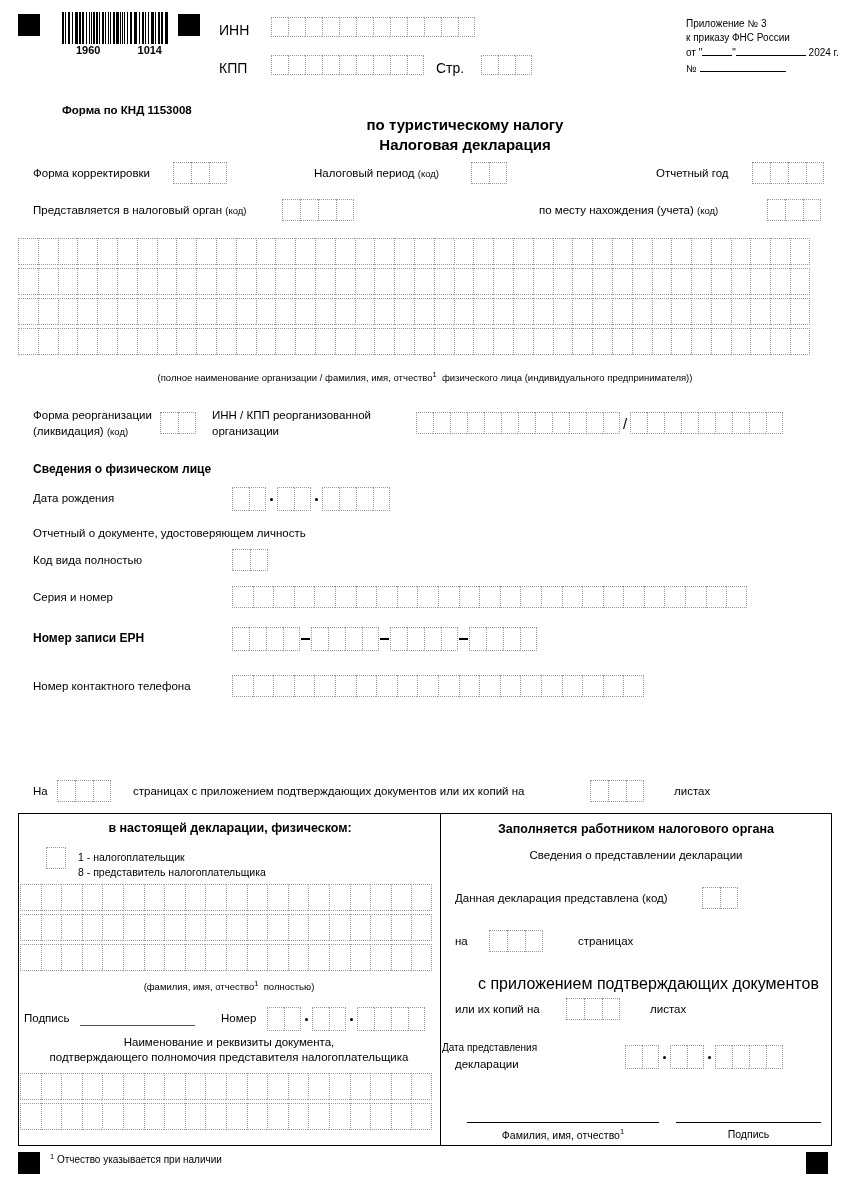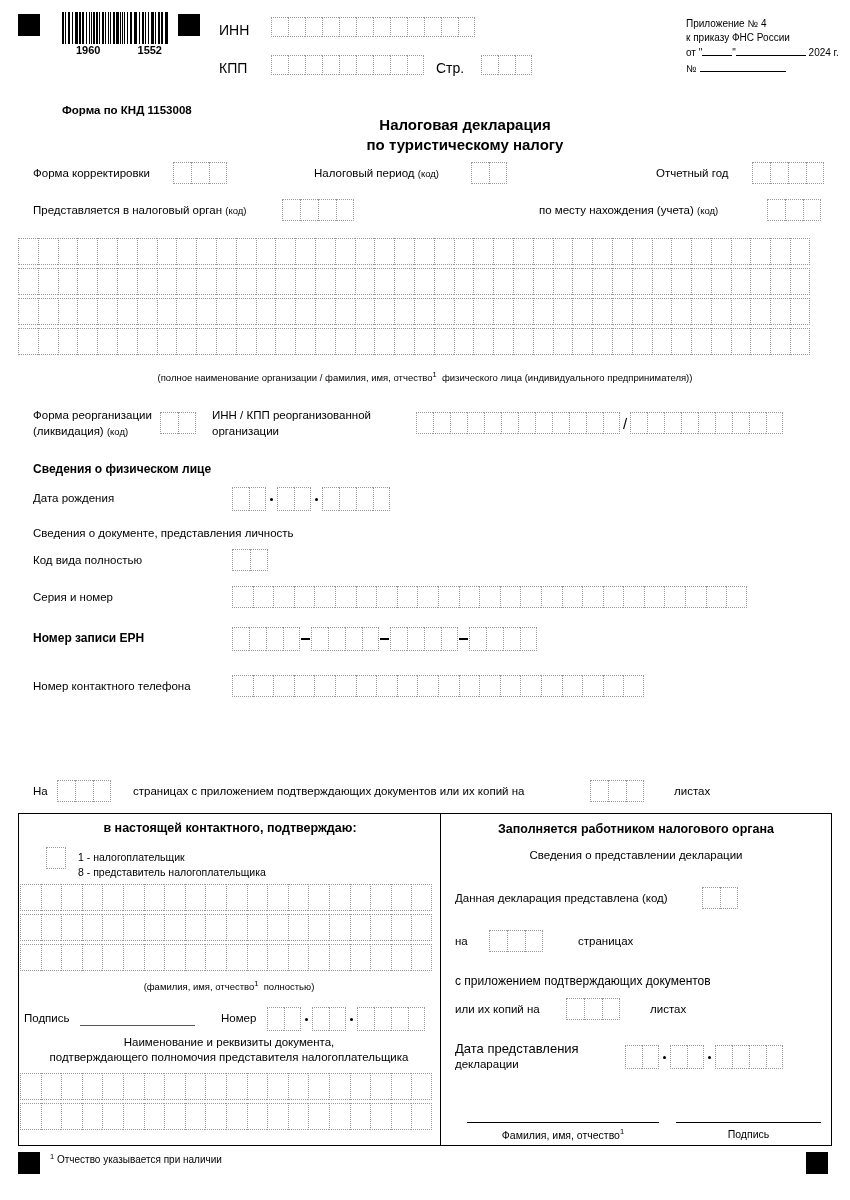--- a/index.html
+++ b/index.html
@@ -149,21 +149,21 @@
       <i style="width: 1px; margin-right: 2px;"></i>
       <i style="width: 1px; margin-right: 2px;"></i>
       <i style="width: 3px; margin-right: 1px;"></i>
       <i style="width: 1px; margin-right: 2px;"></i>
       <i style="width: 2px; margin-right: 1px;"></i>
       <i style="width: 2px; margin-right: 2px;"></i>
       <i style="width: 3px; margin-right: 1px;"></i>
     </div>
   <div class="barcode-nums">
     <span>1960</span>
-    <span>1552</span>
+    <span>1014</span>
   </div>
 </div>
 
 <div class="abs txt" style="left:219px; top:22px; font-size:14px;">ИНН</div>
 <div class="cells" id="inn-cells" style="left:271px; top:17px;">
     <div class="cell" style="width: 17px; height: 20px;"></div>
     <div class="cell" style="width: 17px; height: 20px;"></div>
     <div class="cell" style="width: 17px; height: 20px;"></div>
     <div class="cell" style="width: 17px; height: 20px;"></div>
     <div class="cell" style="width: 17px; height: 20px;"></div>
@@ -189,34 +189,34 @@
     <div class="cell" style="width: 17px; height: 20px;"></div>
   </div>
 
 <div class="abs txt" style="left:436px; top:60px; font-size:14px;">Стр.</div>
 <div class="cells" id="page-cells" style="left:481px; top:55px;">
     <div class="cell" style="width: 17px; height: 20px;"></div>
     <div class="cell" style="width: 17px; height: 20px;"></div>
     <div class="cell" style="width: 17px; height: 20px;"></div>
   </div>
 
-<div class="abs txt" style="left:686px; top:18px;  font-size:10px;">Приложение № 4</div>
+<div class="abs txt" style="left:686px; top:18px;  font-size:10px;">Приложение № 3</div>
 <div class="abs txt" style="left:686px; top:32px;  font-size:10px;">к приказу ФНС России</div>
 <div class="abs txt" style="left:686px; top:47px;  font-size:10px;">
   <span>от "</span><span style="display:inline-block;width:30px;border-bottom:1px solid #000;"></span><span>"</span><span style="display:inline-block;width:70px;border-bottom:1px solid #000;"></span> <span>2024 г.</span>
 </div>
 <div class="abs txt" style="left:686px; top:63px;  font-size:10px;">
   <span>№</span><span style="display:inline-block;width:86px;border-bottom:1px solid #000;margin-left:3px;"></span>
 </div>
 
 <div class="abs txt b" style="left:62px; top:104px; font-size:11.5px;">Форма по КНД 1153008</div>
 
 <div class="abs title-main" style="left:310px; top:115px; width:310px;">
+  <div>по туристическому налогу</div>
   <div>Налоговая декларация</div>
-  <div>по туристическому налогу</div>
 </div>
 
 <div class="abs txt" style="left:33px; top:167px; font-size:11.5px;">Форма корректировки</div>
 <div class="cells" id="correction-cells" style="left:173px; top:162px;">
     <div class="cell" style="width: 18px; height: 22px;"></div>
     <div class="cell" style="width: 18px; height: 22px;"></div>
     <div class="cell" style="width: 18px; height: 22px;"></div>
   </div>
 
 <div class="abs txt" style="left:314px; top:167px; font-size:11.5px;">
@@ -479,21 +479,21 @@
     <div class="sep sep-dot" style="width: 11px; height: 24px;"></div>
     <div class="cell" style="width: 17px; height: 24px;"></div>
     <div class="cell" style="width: 17px; height: 24px; border-right: 1px dotted rgb(154, 154, 154);"></div>
     <div class="sep sep-dot" style="width: 11px; height: 24px;"></div>
     <div class="cell" style="width: 17px; height: 24px;"></div>
     <div class="cell" style="width: 17px; height: 24px;"></div>
     <div class="cell" style="width: 17px; height: 24px;"></div>
     <div class="cell" style="width: 17px; height: 24px; border-right: 1px dotted rgb(154, 154, 154);"></div>
   </div>
 
-<div class="abs txt" style="left:33px; top:527px; font-size:11.5px;">Сведения о документе, представления личность</div>
+<div class="abs txt" style="left:33px; top:527px; font-size:11.5px;">Отчетный о документе, удостоверяющем личность</div>
 
 <div class="abs txt" style="left:33px; top:554px; font-size:11.5px;">Код вида полностью</div>
 <div class="cells" id="doc-type-cells" style="left:232px; top:549px;">
     <div class="cell" style="width: 18px; height: 22px;"></div>
     <div class="cell" style="width: 18px; height: 22px;"></div>
   </div>
 
 <div class="abs txt" style="left:33px; top:591px; font-size:11.5px;">Серия и номер</div>
 <div class="cells" id="series-number-cells" style="left:232px; top:586px;">
     <div class="cell" style="width: 20.6px; height: 22px;"></div>
@@ -581,21 +581,21 @@
     <div class="cell" style="width: 18px; height: 22px;"></div>
     <div class="cell" style="width: 18px; height: 22px;"></div>
     <div class="cell" style="width: 18px; height: 22px;"></div>
   </div>
 <div class="abs txt" style="left:674px; top:785px; font-size:11.5px;">листах</div>
 
 <div class="box-outline" style="left:18px; top:813px; width:814px; height:333px;"></div>
 <div class="vrule" style="left:440px; top:813px; height:333px;"></div>
 
 <div class="abs txt b ctr" style="left:28px; top:820px; width:404px; font-size:12.5px; line-height:1.3;">
-  <div>в настоящей контактного, подтверждаю:</div>
+  <div>в настоящей декларации, физическом:</div>
 </div>
 <div class="cells" id="confirm-code-cells" style="left:46px; top:847px;">
     <div class="cell" style="width: 20px; height: 22px;"></div>
   </div>
 <div class="abs txt" style="left:78px; top:851px; font-size:10.5px;">1 - налогоплательщик</div>
 <div class="abs txt" style="left:78px; top:866px; font-size:10.5px;">8 - представитель налогоплательщика</div>
 
 <div class="cellgrid" id="confirm-fio-grid" style="left:20px; top:884px;">
     <div class="cells">
       <div class="cell" style="width: 20.6px; height: 27px;"></div>
@@ -748,30 +748,30 @@
   </div>
 
 <div class="abs txt" style="left:455px; top:935px; font-size:11.5px;">на</div>
 <div class="cells" id="official-pages-cells" style="left:489px; top:930px;">
     <div class="cell" style="width: 18px; height: 22px;"></div>
     <div class="cell" style="width: 18px; height: 22px;"></div>
     <div class="cell" style="width: 18px; height: 22px;"></div>
   </div>
 <div class="abs txt" style="left:578px; top:935px; font-size:11.5px;">страницах</div>
 
-<div class="abs txt" style="left:455px; top:975px; font-size:12px;">с приложением подтверждающих документов</div>
+<div class="abs txt" style="left:478px; top:975px; font-size:16px;">с приложением подтверждающих документов</div>
 <div class="abs txt" style="left:455px; top:1003px; font-size:11.5px;">или их копий на</div>
 <div class="cells" id="official-attach-cells" style="left:566px; top:998px;">
     <div class="cell" style="width: 18px; height: 22px;"></div>
     <div class="cell" style="width: 18px; height: 22px;"></div>
     <div class="cell" style="width: 18px; height: 22px;"></div>
   </div>
 <div class="abs txt" style="left:650px; top:1003px; font-size:11.5px;">листах</div>
 
-<div class="abs txt" style="left:455px; top:1042px; font-size:13px;">Дата представления</div>
+<div class="abs txt" style="left:442px; top:1042px; font-size:10px;">Дата представления</div>
 <div class="abs txt" style="left:455px; top:1058px; font-size:11.5px;">декларации</div>
 <div class="cells" id="official-date-cells" style="left:625px; top:1045px;">
     <div class="cell" style="width: 17px; height: 24px;"></div>
     <div class="cell" style="width: 17px; height: 24px; border-right: 1px dotted rgb(154, 154, 154);"></div>
     <div class="sep sep-dot" style="width: 11px; height: 24px;"></div>
     <div class="cell" style="width: 17px; height: 24px;"></div>
     <div class="cell" style="width: 17px; height: 24px; border-right: 1px dotted rgb(154, 154, 154);"></div>
     <div class="sep sep-dot" style="width: 11px; height: 24px;"></div>
     <div class="cell" style="width: 17px; height: 24px;"></div>
     <div class="cell" style="width: 17px; height: 24px;"></div>

